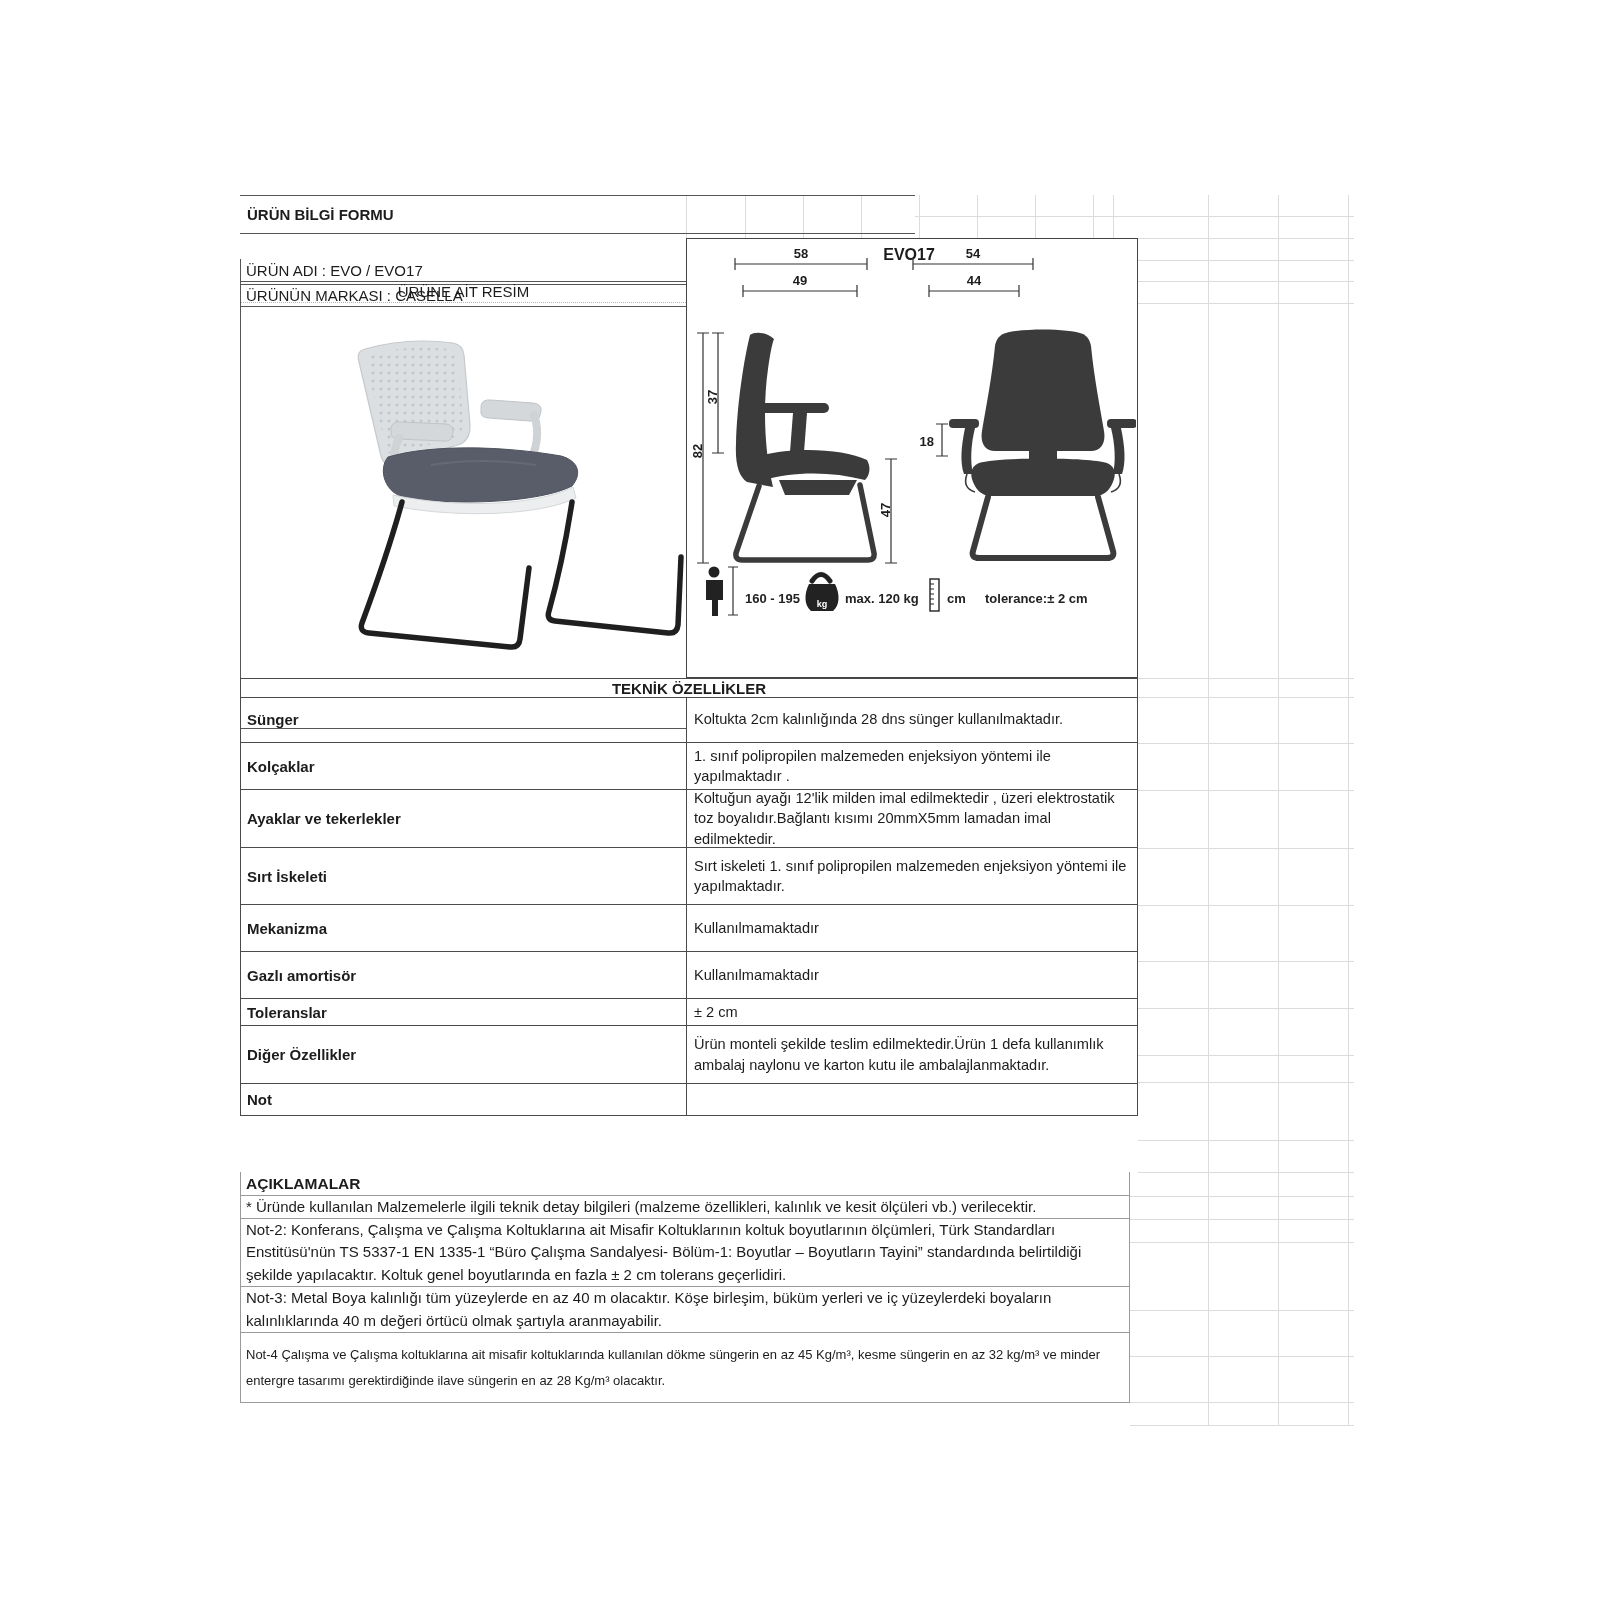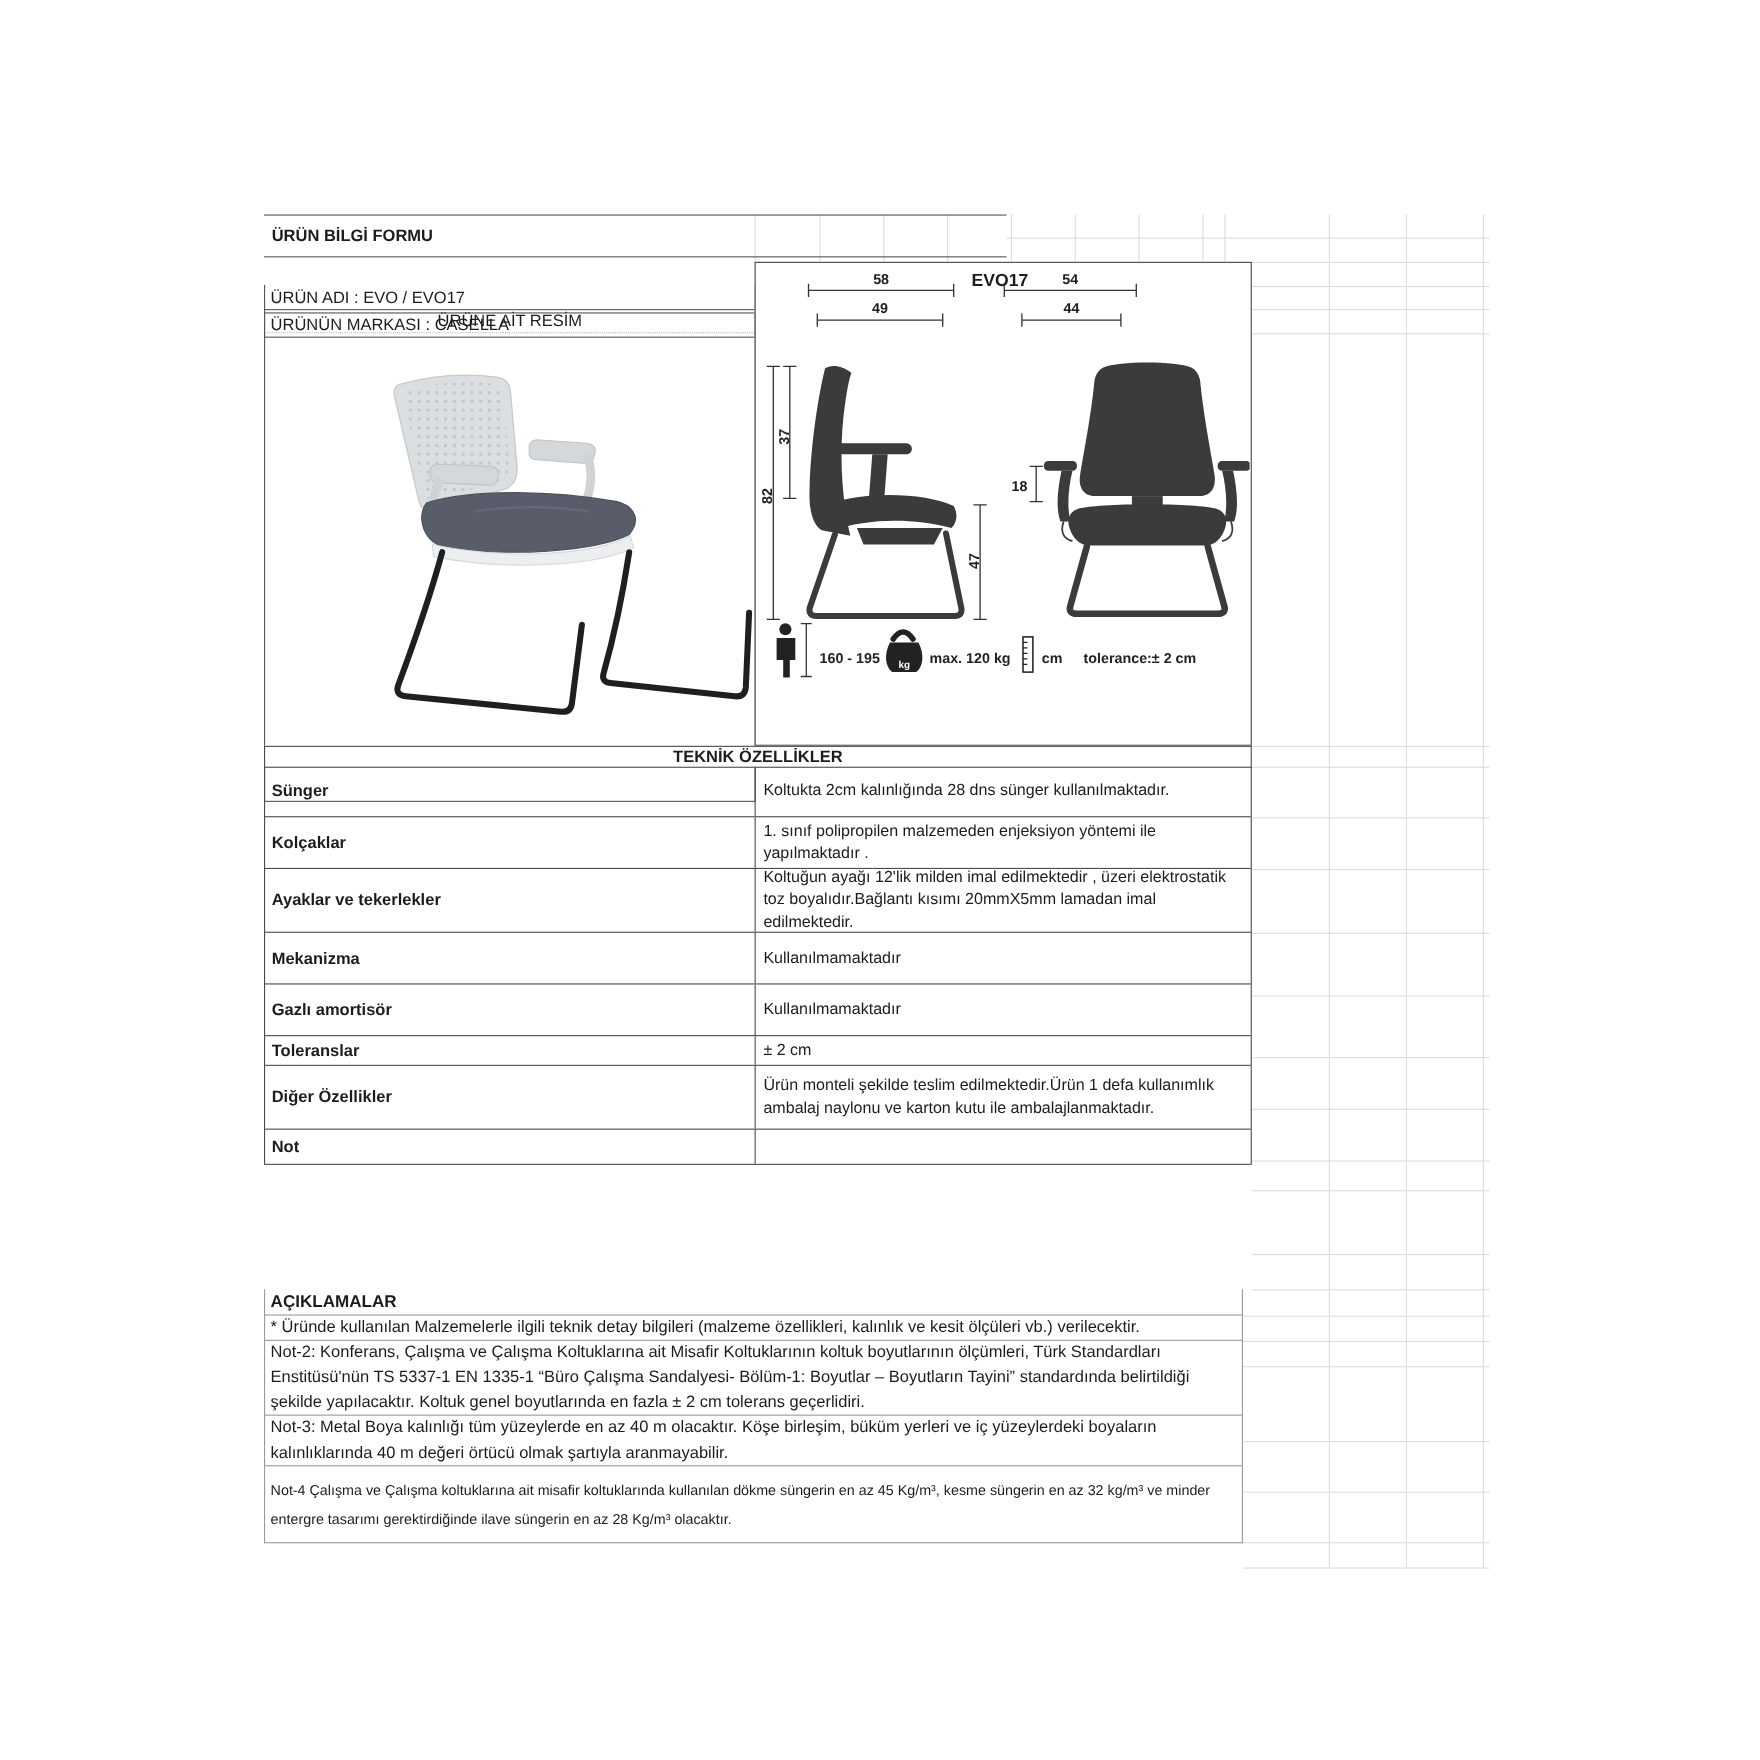--- a/index.html
+++ b/index.html
@@ -197,20 +197,24 @@
     <div class="tvalue">Koltukta 2cm kalınlığında 28 dns sünger kullanılmaktadır.</div>
   </div>
   <div class="trow h47">
     <div class="tlabel">Kolçaklar</div>
     <div class="tvalue"> 1. sınıf polipropilen malzemeden enjeksiyon yöntemi ile yapılmaktadır .</div>
   </div>
   <div class="trow h58">
     <div class="tlabel">Ayaklar ve tekerlekler</div>
     <div class="tvalue">Koltuğun ayağı 12'lik milden imal edilmektedir , üzeri elektrostatik toz boyalıdır.Bağlantı kısımı 20mmX5mm lamadan imal edilmektedir.</div>
   </div>
+  <div class="trow h57">
+    <div class="tlabel">Sırt İskeleti</div>
+    <div class="tvalue">Sırt iskeleti 1. sınıf polipropilen malzemeden enjeksiyon yöntemi ile yapılmaktadır.</div>
+  </div>
   <div class="trow h47">
     <div class="tlabel">Mekanizma</div>
     <div class="tvalue">Kullanılmamaktadır</div>
   </div>
   <div class="trow h47">
     <div class="tlabel">Gazlı amortisör</div>
     <div class="tvalue">Kullanılmamaktadır</div>
   </div>
   <div class="trow h27">
     <div class="tlabel">Toleranslar</div>

